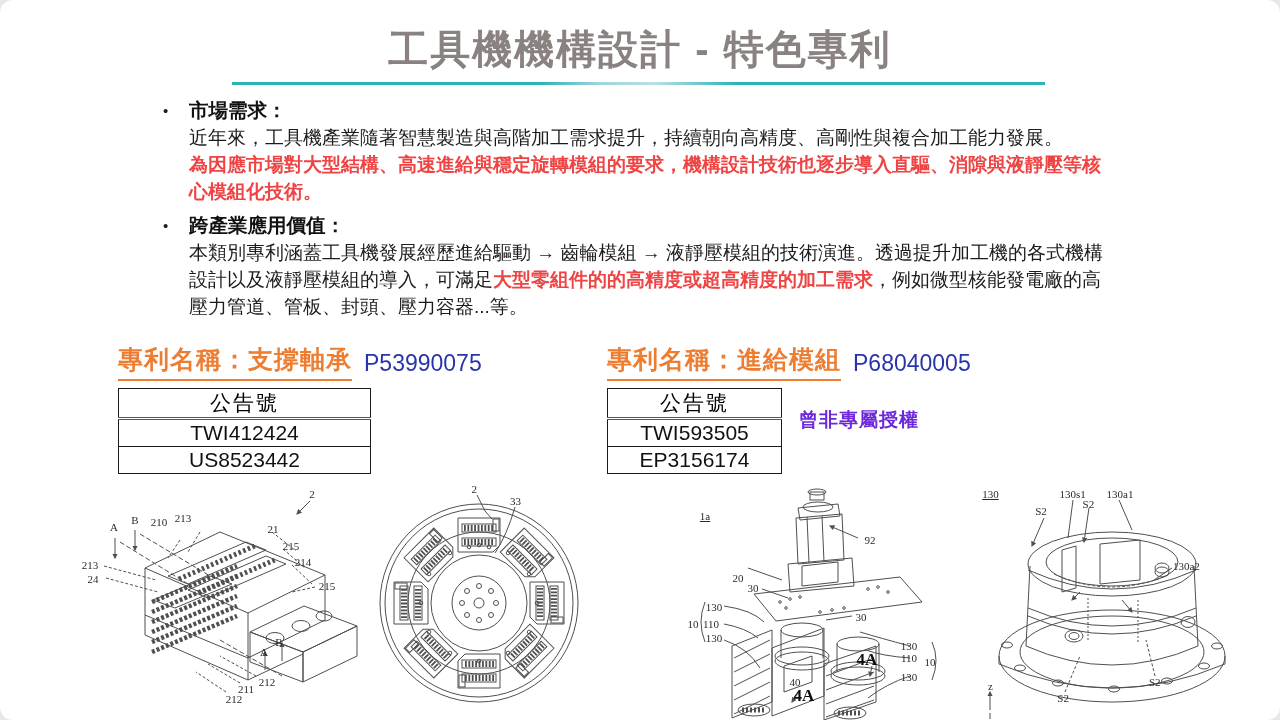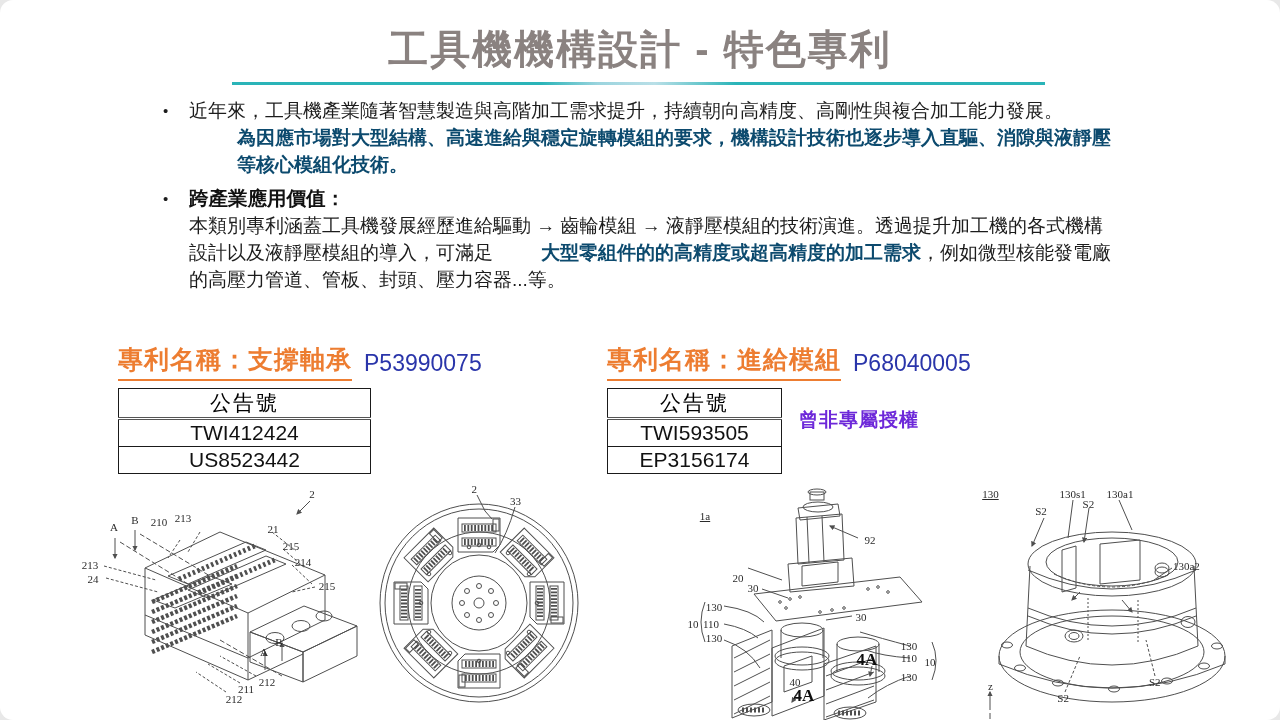--- a/index.html
+++ b/index.html
@@ -10,21 +10,21 @@
   .title-rule{position:absolute;left:232px;top:82px;width:813px;height:3px;
     background:linear-gradient(90deg,#2ab4b8 0%,#2ab4b8 38%,#9bd4de 45%,#b9dfe7 52%,#2ab4b8 62%,#2ab4b8 100%);}
 
   .content{position:absolute;left:163px;top:97px;width:952px;font-size:19px;line-height:27px;color:#1c1c1c;}
   .bullet-row{display:flex;}
   .bullet-row + .bullet-row{margin-top:7px;}
   .dot{width:26px;flex:none;font-size:15px;line-height:27px;}
   .bullet-body{flex:1;}
   .bhead{font-weight:bold;font-size:19.5px;color:#111;}
   .para{margin:0;}
-  .hl{color:#0c4a6e;font-weight:bold;margin-left:48px;}
+  .hl{color:#ef4444;font-weight:bold;}
   .hl.block{display:block;}
 
   .patent-head{position:absolute;display:flex;align-items:flex-end;white-space:nowrap;}
   #patent-head-left{left:118px;top:343px;}
   #patent-head-right{left:607px;top:343px;}
   .pname{color:#ed7d31;font-weight:bold;font-size:25px;letter-spacing:1px;
     border-bottom:2px solid #ed7d31;padding-bottom:3px;}
   .pcode{color:#2a35aa;font-size:23px;margin-left:12px;padding-bottom:4px;}
 
   .ptable{position:absolute;border-collapse:collapse;background:#fff;}
@@ -53,20 +53,21 @@
 
 <div id="slide">
 
   <div class="slide-title">工具機機構設計 - 特色專利</div>
   <div class="title-rule"></div>
 
   <div class="content">
     <div class="bullet-row">
       <span class="dot">•</span>
       <div class="bullet-body">
+        <div class="bhead">市場需求：</div>
         <p class="para"><span>近年來，工具機產業隨著智慧製造與高階加工需求提升，持續朝向高精度、高剛性與複合加工能力發展。</span><span class="hl block">為因應市場對大型結構、高速進給與穩定旋轉模組的要求，機構設計技術也逐步導入直驅、消隙與液靜壓等核心模組化技術。</span></p>
       </div>
     </div>
     <div class="bullet-row">
       <span class="dot">•</span>
       <div class="bullet-body">
         <div class="bhead">跨產業應用價值：</div>
         <p class="para"><span>本類別專利涵蓋工具機發展經歷進給驅動 → 齒輪模組 → 液靜壓模組的技術演進。透過提升加工機的各式機構設計以及液靜壓模組的導入，可滿足</span><span class="hl">大型零組件的的高精度或超高精度的加工需求</span><span>，例如微型核能發電廠的高壓力管道、管板、封頭、壓力容器...等。</span></p>
       </div>
     </div>

